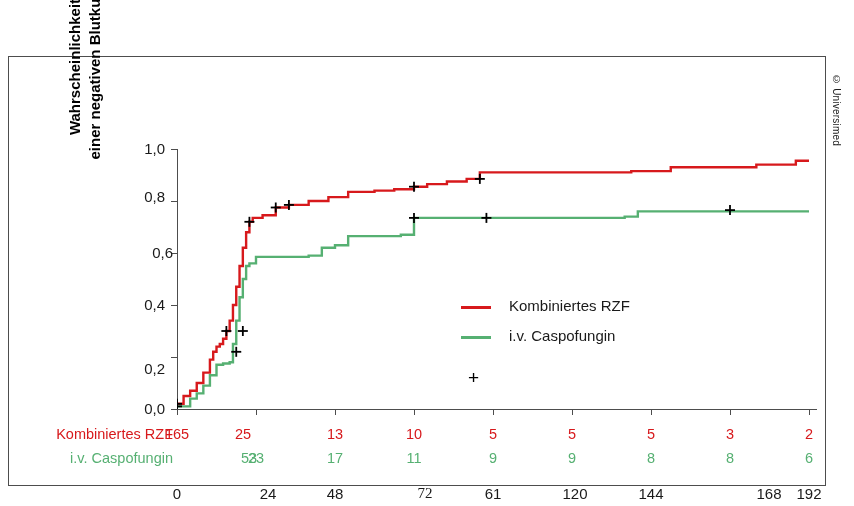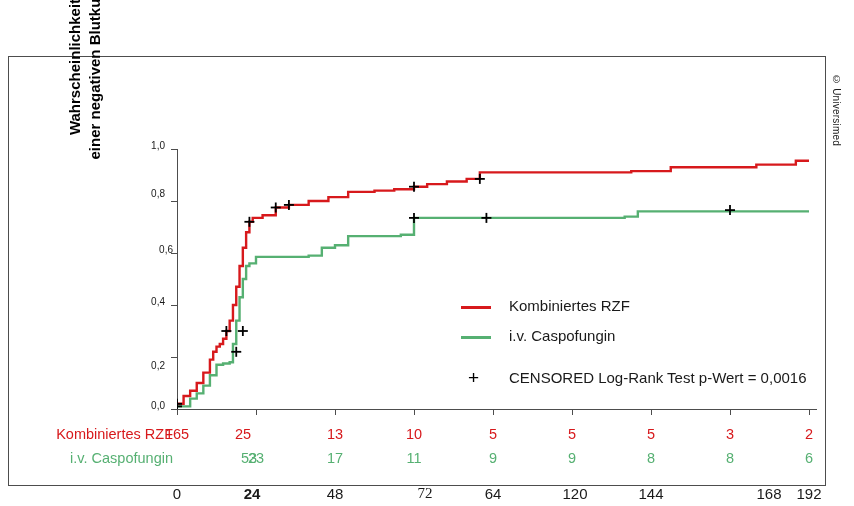--- a/index.html
+++ b/index.html
@@ -62,21 +62,21 @@
     left: 162px;
     width: 6px;
     height: 1px;
     background: #4d4d4d;
   }
   .y-label {
     position: absolute;
     right: 0;
     width: 40px;
     text-align: right;
-    font-size: 10px;
+    font-size: 15px;
     color: #1a1a1a;
     transform: translateY(-9px);
   }
   .x-tick {
     position: absolute;
     top: 352px;
     width: 1px;
     height: 6px;
     background: #4d4d4d;
   }
@@ -182,27 +182,27 @@
       <div class="y-label" style="top: 248px; left: 116px; right: auto;">0,4</div>
       <div class="y-tick" style="top: 196px;"></div>
       <div class="y-label" style="top: 196px; left: 124px; right: auto;">0,6</div>
       <div class="y-tick" style="top: 144px;"></div>
       <div class="y-label" style="top: 140px; left: 116px; right: auto;">0,8</div>
       <div class="y-tick" style="top: 92px;"></div>
       <div class="y-label" style="top: 92px; left: 116px; right: auto;">1,0</div>
       <div class="x-tick" style="left: 168px;"></div>
       <div class="x-label" style="left: 168px;">0</div>
       <div class="x-tick" style="left: 247px;"></div>
-      <div class="x-label" style="left: 243px; font-weight: bold;">24</div>
+      <div class="x-label" style="left: 259px;">24</div>
       <div class="x-tick" style="left: 326px;"></div>
       <div class="x-label" style="left: 326px;">48</div>
       <div class="x-tick" style="left: 405px;"></div>
       <div class="x-label" style="left: 416px; font-family: Liberation Serif, serif;">72</div>
       <div class="x-tick" style="left: 484px;"></div>
-      <div class="x-label" style="left: 484px;">64</div>
+      <div class="x-label" style="left: 484px;">61</div>
       <div class="x-tick" style="left: 563px;"></div>
       <div class="x-label" style="left: 566px;">120</div>
       <div class="x-tick" style="left: 642px;"></div>
       <div class="x-label" style="left: 642px;">144</div>
       <div class="x-tick" style="left: 721px;"></div>
       <div class="x-label" style="left: 760px;">168</div>
       <div class="x-tick" style="left: 800px;"></div>
       <div class="x-label" style="left: 800px;">192</div>
     </div>
 
@@ -269,21 +269,20 @@
     <div class="legend-row">
       <div class="legend-swatch" style="background: rgb(215, 25, 28);"></div>
       <div class="legend-text">Kombiniertes RZF</div>
     </div>
     <div class="legend-row">
       <div class="legend-swatch" style="background: rgb(86, 176, 114);"></div>
       <div class="legend-text">i.v. Caspofungin</div>
     </div>
     <div class="legend-row" id="legend-censored">
       <div class="legend-plus">+</div>
-      <div class="legend-text">CENSORED Log-Rank Test p-Wert = 0,0016</div>
     </div>
   </div>
 
   <div class="risk-label" id="risk-label-0">Kombiniertes RZF</div>
   <div class="risk-label" id="risk-label-1">i.v. Caspofungin</div>
   <div id="risk-layer">
       <div class="risk-val risk-row-0" style="left: 168px;">165</div>
       <div class="risk-val risk-row-0" style="left: 234px;">25</div>
       <div class="risk-val risk-row-0" style="left: 326px;">13</div>
       <div class="risk-val risk-row-0" style="left: 405px;">10</div>

